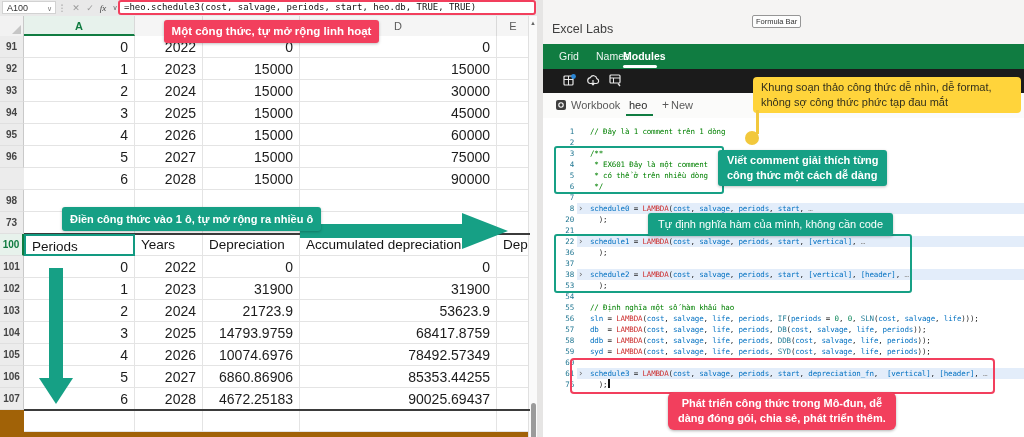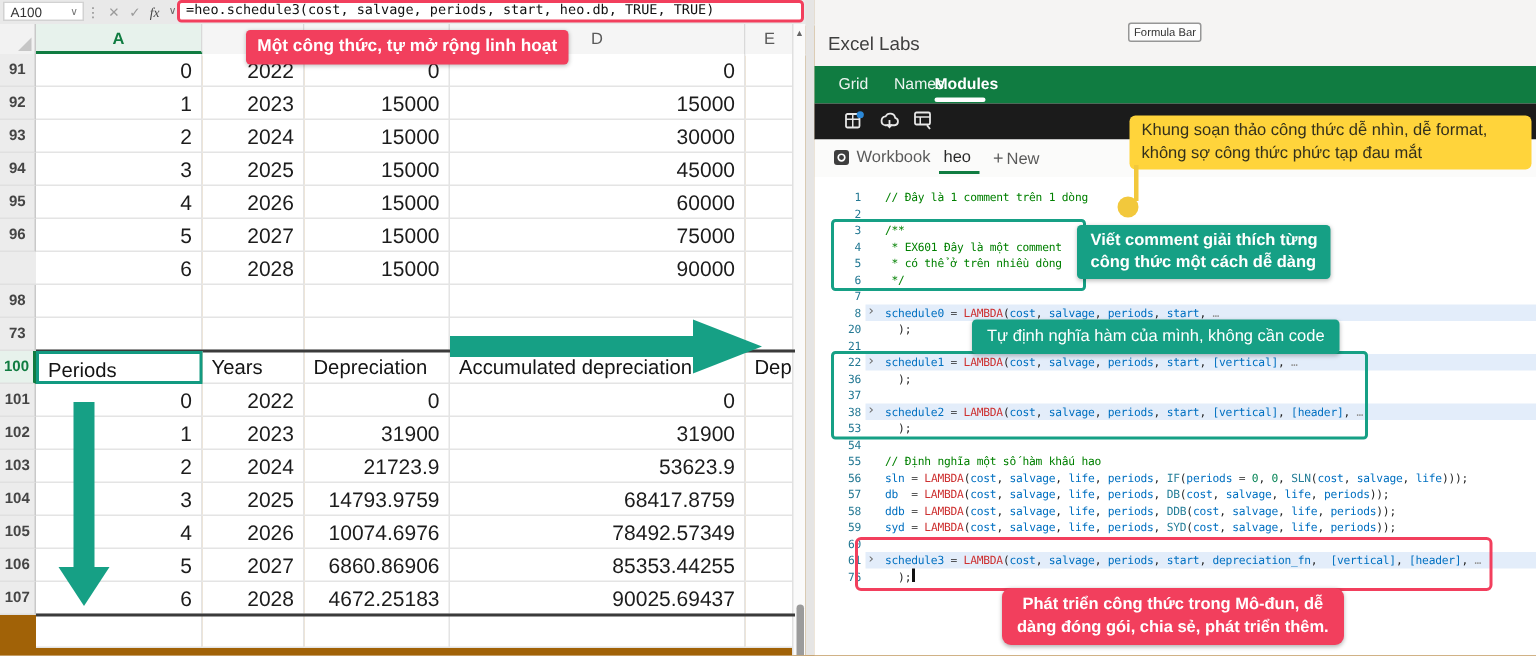--- a/index.html
+++ b/index.html
@@ -246,20 +246,21 @@
 
   <div class="abs" id="vscroll">
     <div class="up">▲</div>
     <div class="thumb"></div>
   </div>
   <div class="abs" id="divider"></div>
 
   <div class="abs note" id="note-formula">Một công thức, tự mở rộng linh hoạt</div>
   <div class="abs" id="arrow-right-shaft"></div>
   <div class="abs" id="arrow-right-head"></div>
+  <div class="abs note" id="note-fill">Điền công thức vào 1 ô, tự mở rộng ra nhiều ô</div>
   <div class="abs" id="arrow-down-shaft"></div>
   <div class="abs" id="arrow-down-head"></div>
 
   <div class="abs" id="panel">
     <div class="abs" id="panel-title">Excel Labs</div>
     <div class="abs" id="fbar-tip">Formula Bar</div>
 
     <div class="abs" id="green-bar">
       <span class="gtab" style="left:16px;">Grid</span>
       <span class="gtab" style="left:53px;text-align:right;">Names</span>

